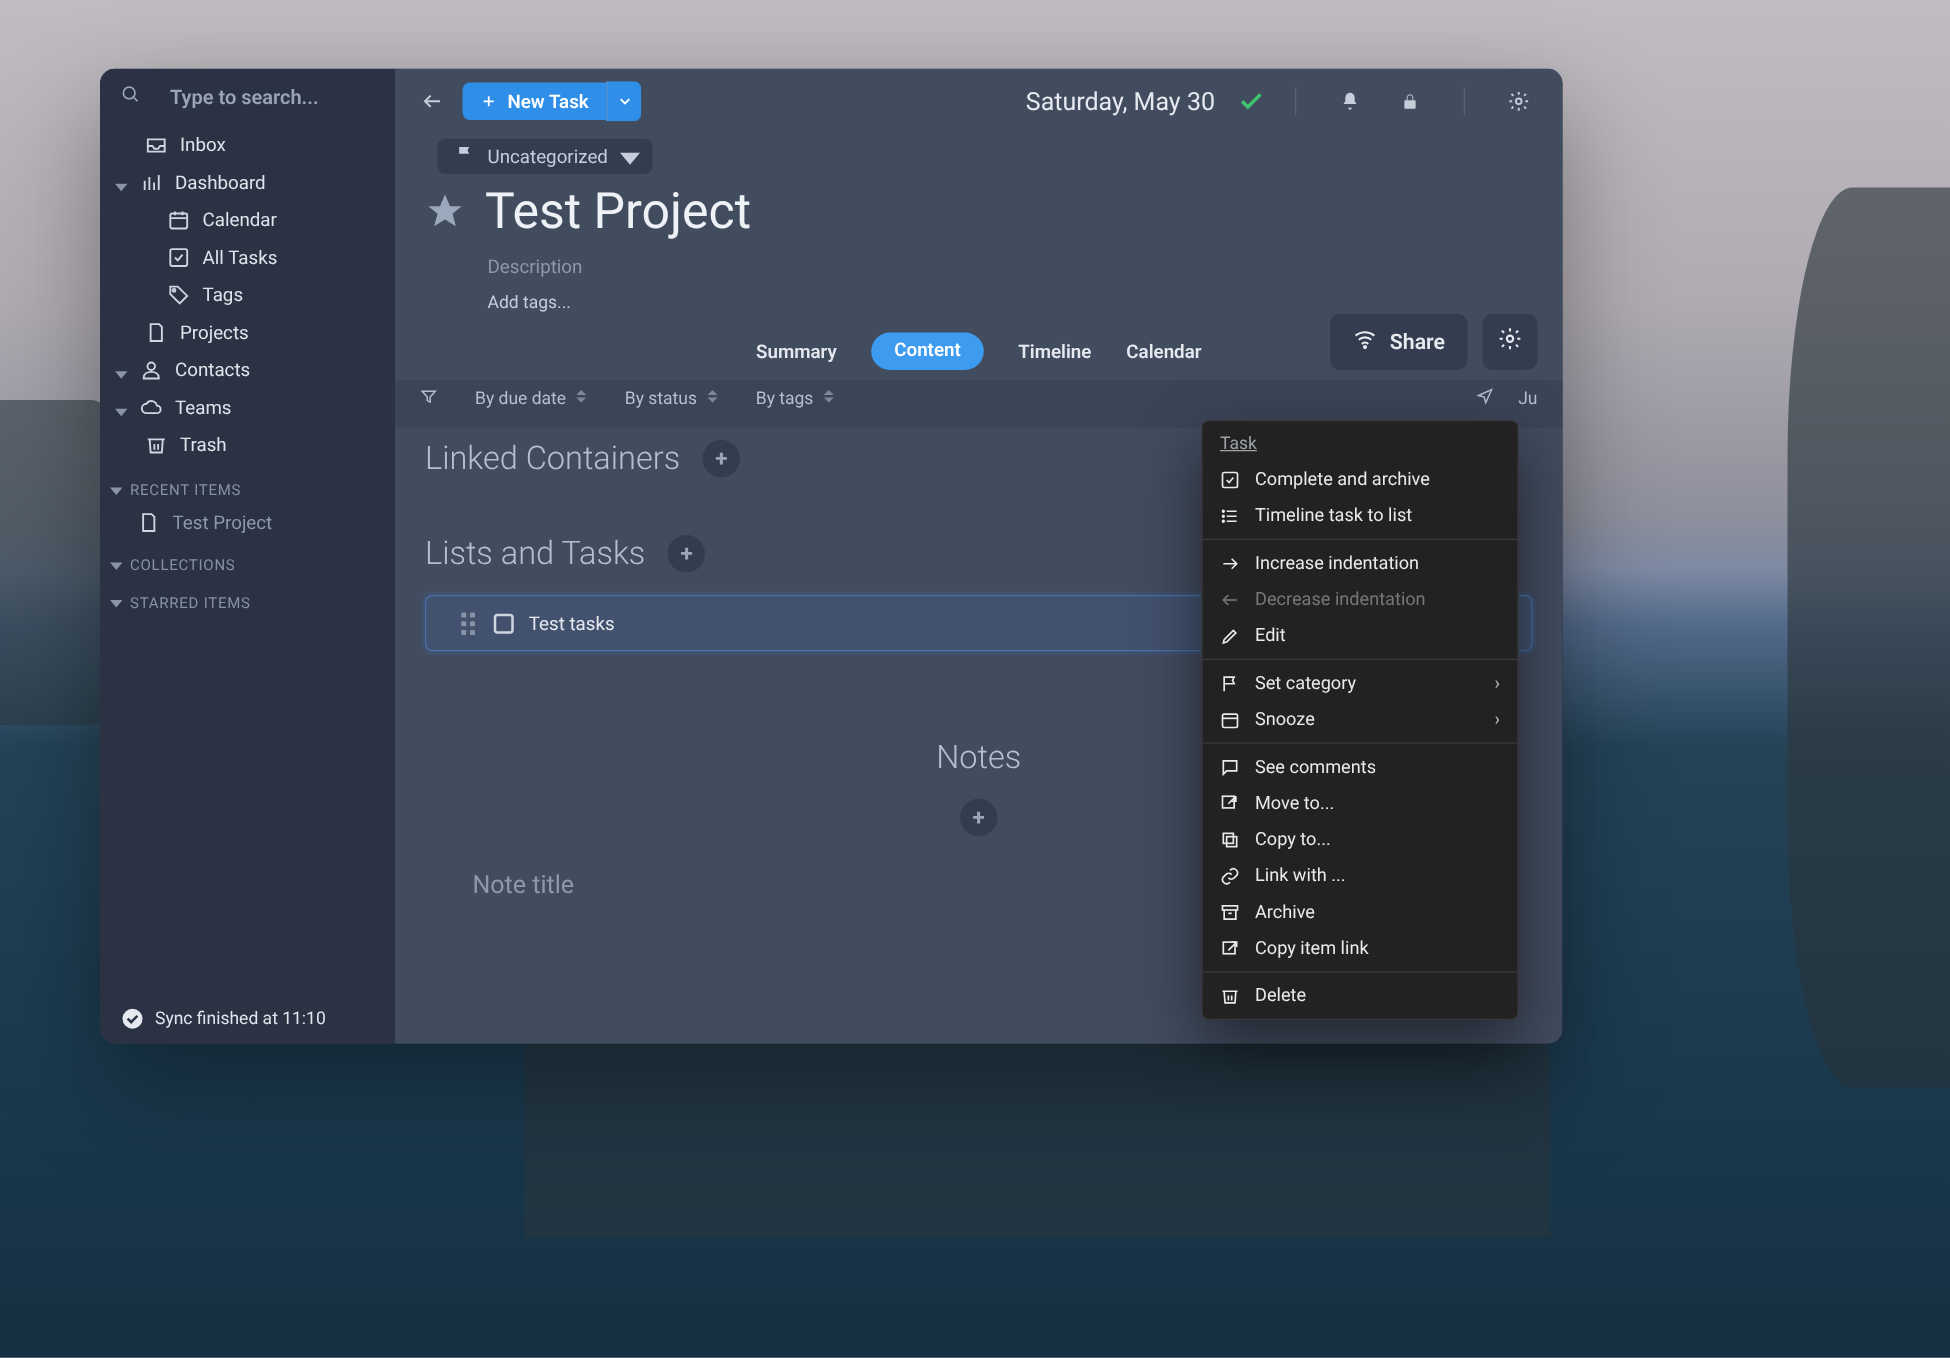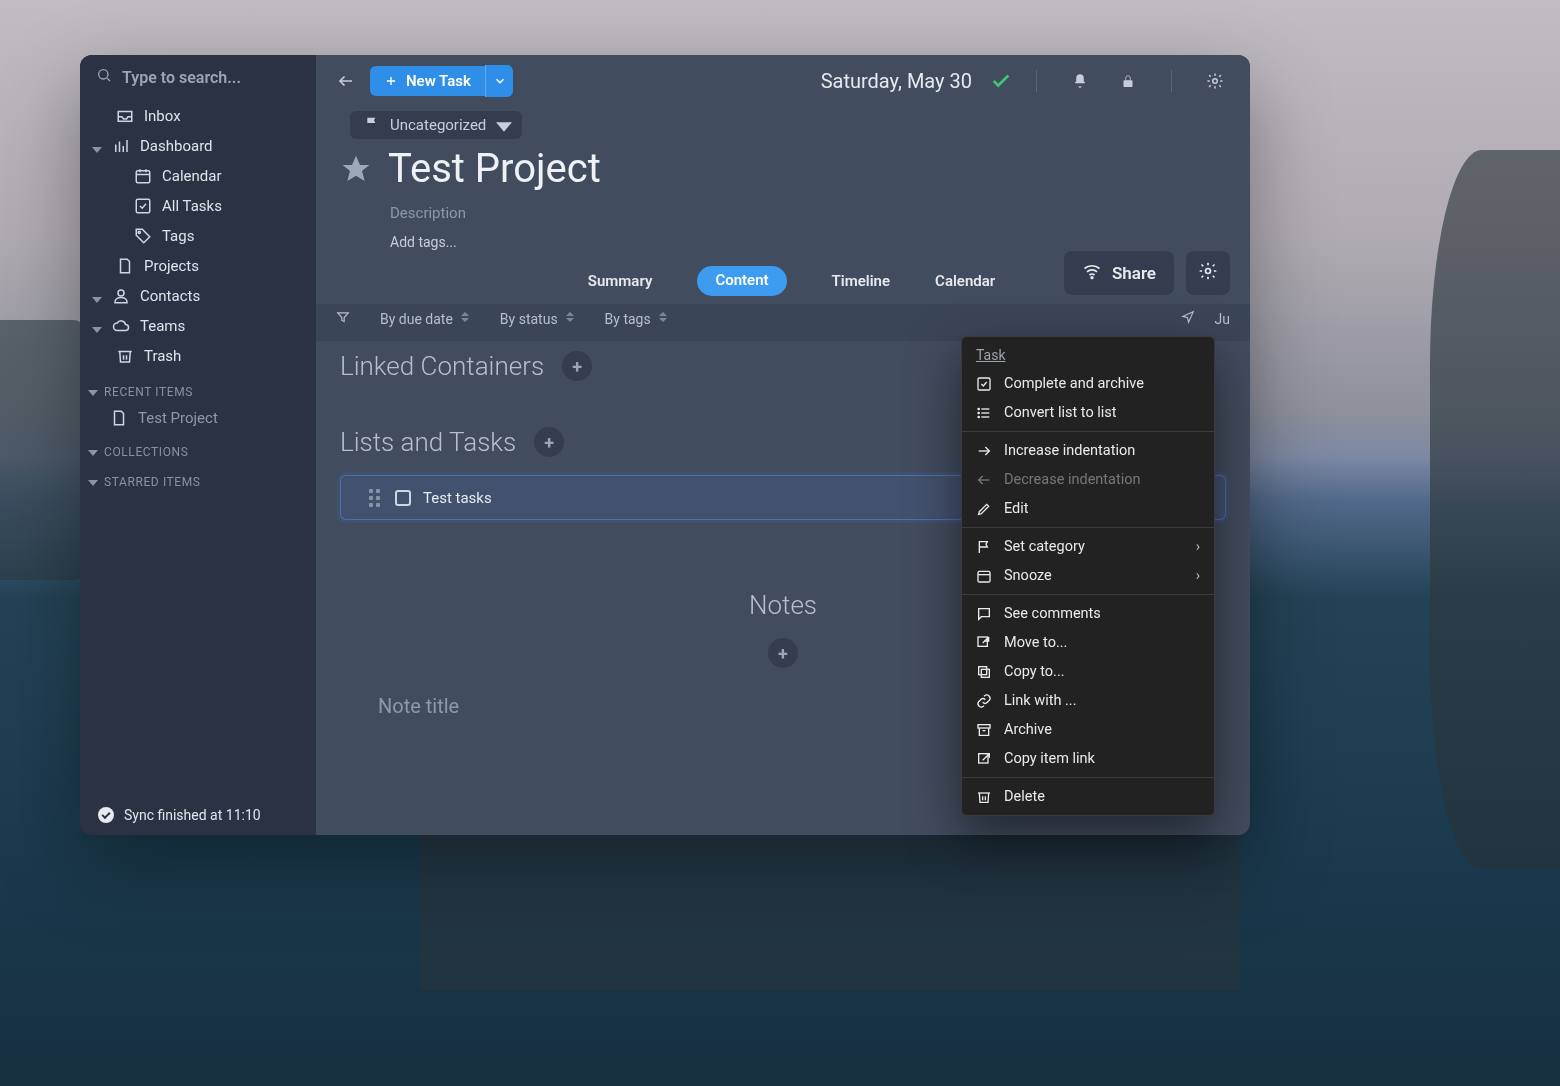--- a/index.html
+++ b/index.html
@@ -46,21 +46,21 @@
   .traffic{display:flex;gap:8px;align-items:center;}
   .dot{width:12px;height:12px;border-radius:50%;}
   .dot.red{background:#ff5f57;} .dot.yellow{background:#ffbd2e;} .dot.green{background:#28c840;}
   .title{position:absolute;left:50%;transform:translateX(-50%);font-size:13px;color:#c9c9c9;}
 
   .body{flex:1;display:flex;min-height:0;}
   .sidebar{width:236px;background:var(--sidebar);display:flex;flex-direction:column;color:var(--text);}
   .content{flex:1;background:var(--panel);display:flex;flex-direction:column;min-width:0;}
 
   
-  .search{display:flex;align-items:center;gap:10px;padding:12px 16px;color:var(--text-dim);}
+  .search{display:flex;align-items:center;gap:24px;padding:12px 16px;color:var(--text-dim);}
   .search svg{width:16px;height:16px;fill:none;stroke:currentColor;stroke-width:2;}
   .search .ph{font-size:16px;font-weight:600;}
   .nav{padding:2px 6px;}
   .nav-item{display:flex;align-items:center;gap:10px;padding:6px 10px 6px 20px;color:#dfe4ea;font-size:15px;border-radius:6px;}
   .nav-item .ico{width:18px;height:18px;display:flex;align-items:center;justify-content:center;color:#cfd6e0;}
   .nav-item .ico svg{width:18px;height:18px;fill:none;stroke:currentColor;stroke-width:2;}
   .nav-item.level2{padding-left:48px;}
   .nav-item.level1{padding-left:30px;}
   .tri{width:10px;height:10px;color:#8a94a6;margin-left:-14px;}
   .tri svg{width:10px;height:10px;fill:currentColor;}
@@ -95,21 +95,21 @@
   .star svg{width:32px;height:32px;fill:currentColor;}
   .ptitle{font-size:40px;font-weight:400;color:#eef1f5;}
   .desc{margin-left:50px;color:#8d98ab;font-size:15px;margin-top:12px;}
   .addtags{margin-left:50px;color:#c7cedb;font-size:14px;margin-top:12px;}
   .head-right{position:absolute;right:20px;top:196px;display:flex;gap:12px;}
   .sharebtn,.gearbtn{background:#343d50;border-radius:8px;display:flex;align-items:center;gap:10px;color:#e7ebf0;font-size:17px;font-weight:600;padding:10px 18px;}
   .gearbtn{padding:10px 12px;}
   .sharebtn svg,.gearbtn svg{width:20px;height:20px;fill:none;stroke:currentColor;stroke-width:2;}
 
   .tabs{display:flex;gap:28px;justify-content:center;padding:16px 0 8px 0;}
-  .tab{color:#e6e9ef;font-size:15px;font-weight:600;padding:6px 0;margin-left:17px;}
+  .tab{color:#e6e9ef;font-size:15px;font-weight:600;padding:6px 0;}
   .tab.active{background:var(--pill);color:#fff;padding:5px 18px;border-radius:999px;}
 
   .filters{display:flex;align-items:center;gap:30px;padding:6px 20px 14px 20px;color:#b6bfcf;font-size:14px;background:#3b4558;}
   .filters .f{display:flex;align-items:center;gap:8px;}
   .filters svg{width:14px;height:14px;fill:none;stroke:currentColor;stroke-width:2;}
   .sort{width:9px;height:14px;display:flex;flex-direction:column;gap:2px;}
   .sort span{width:0;height:0;border-left:4px solid transparent;border-right:4px solid transparent;}
   .sort .up{border-bottom:4px solid #7d879a;}
   .sort .dn{border-top:4px solid #7d879a;}
   .filters .right{margin-left:auto;display:flex;align-items:center;gap:20px;}
@@ -462,21 +462,21 @@
     </div>
   <div class="mi">
       <svg viewBox="0 0 24 24">
         <line x1="8" y1="6" x2="20" y2="6"></line>
         <line x1="8" y1="12" x2="20" y2="12"></line>
         <line x1="8" y1="18" x2="20" y2="18"></line>
         <circle cx="4" cy="6" r="1" fill="currentColor"></circle>
         <circle cx="4" cy="12" r="1" fill="currentColor"></circle>
         <circle cx="4" cy="18" r="1" fill="currentColor"></circle>
       </svg>
-      <span>Convert list to list</span>
+      <span>Timeline task to list</span>
     </div>
   <div class="sep"></div>
   <div class="mi">
       <svg viewBox="0 0 24 24">
         <line x1="4" y1="12" x2="20" y2="12"></line>
         <polyline points="14 6 20 12 14 18"></polyline>
       </svg>
       <span>Increase indentation</span>
     </div>
   <div class="mi disabled">

